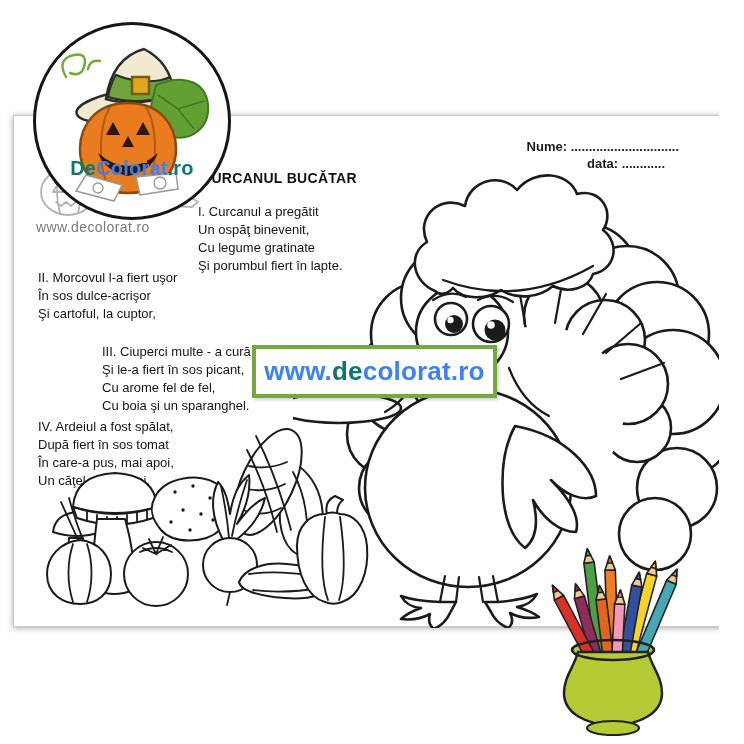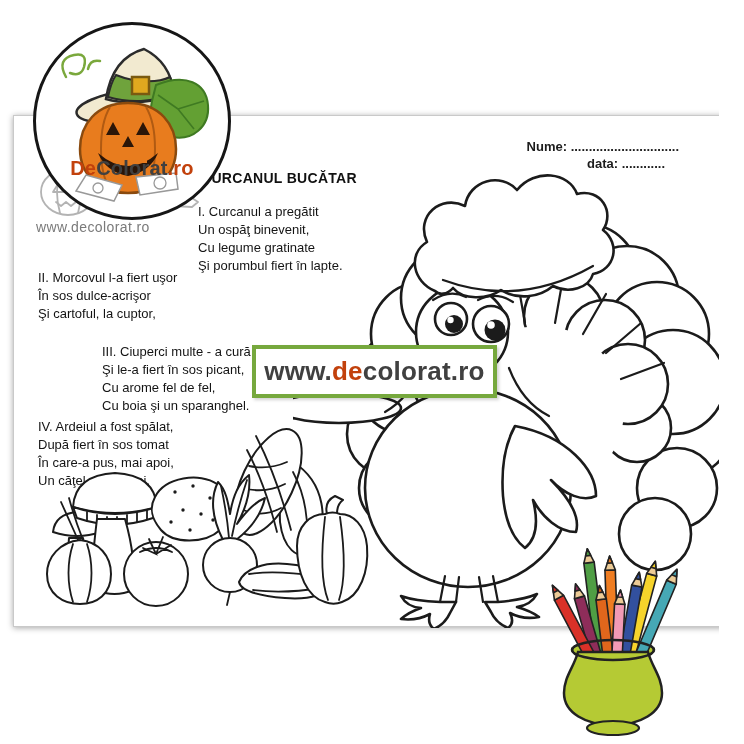--- a/index.html
+++ b/index.html
@@ -6,21 +6,21 @@
   .canvas{position:relative;width:719px;height:744px;background:#fff;overflow:hidden;
           font-family:"Liberation Sans",sans-serif;color:#141414;}
   .sheet{position:absolute;left:13px;top:115px;width:716px;height:510px;background:#fff;
          border:1px solid #c9c9c9;box-shadow:0 1px 6px rgba(0,0,0,.35);z-index:1;}
   
   .logo-circle{position:absolute;left:33px;top:22px;width:192px;height:192px;border-radius:50%;
                background:#fff;border:3px solid #161616;z-index:4;}
   .logo-circle svg{position:absolute;left:0;top:0;}
   .logo-text{position:absolute;left:0;right:0;top:132px;text-align:center;font-size:20px;
              font-weight:700;letter-spacing:.2px;}
-  .o{color:#c2410c}.g{color:#404040}
+  .o{color:#0f766e}.g{color:#3b82f6}
   .sketch{position:absolute;left:28px;top:158px;z-index:3;}
   .url-small{position:absolute;left:36px;top:219px;font-size:14px;color:#7a7a7a;
              letter-spacing:.4px;z-index:4;}
   
   .name-block{position:absolute;right:40px;top:138px;text-align:right;font-size:13px;
               font-weight:700;color:#1c1c1c;line-height:17px;z-index:2;}
   .date-line{padding-right:14px;}
   
   .title{position:absolute;left:201px;top:170px;margin:0;font-size:14px;font-weight:700;
          color:#111;letter-spacing:.3px;z-index:2;}

